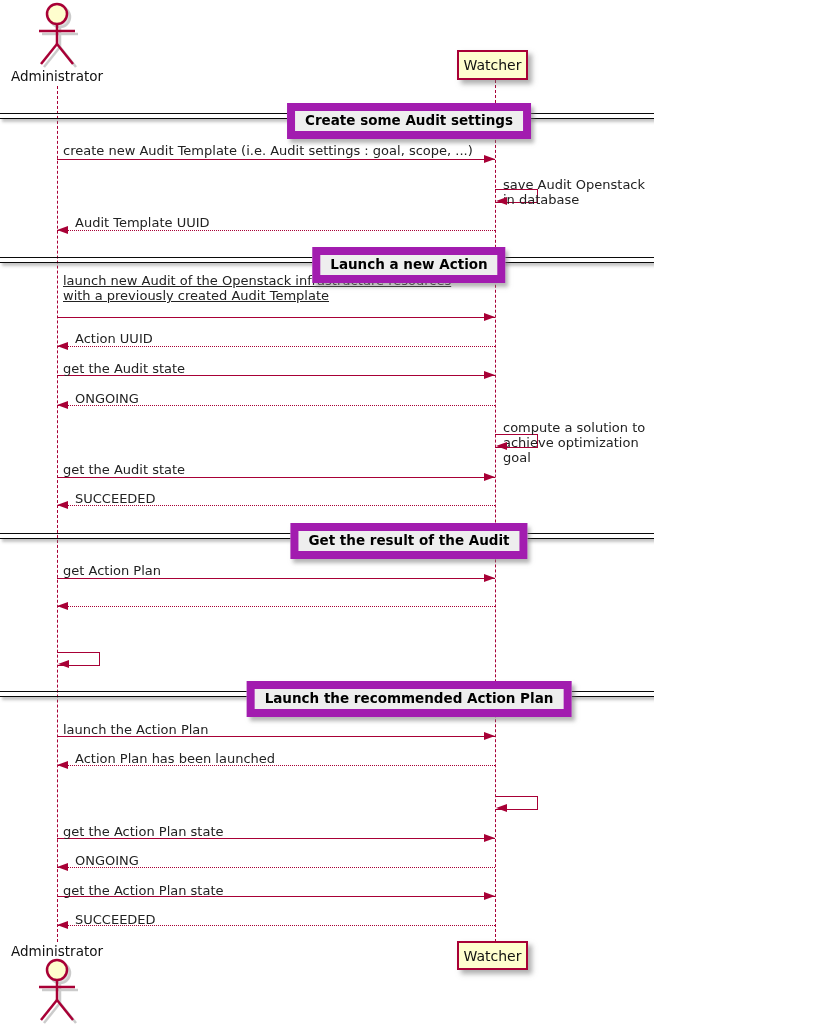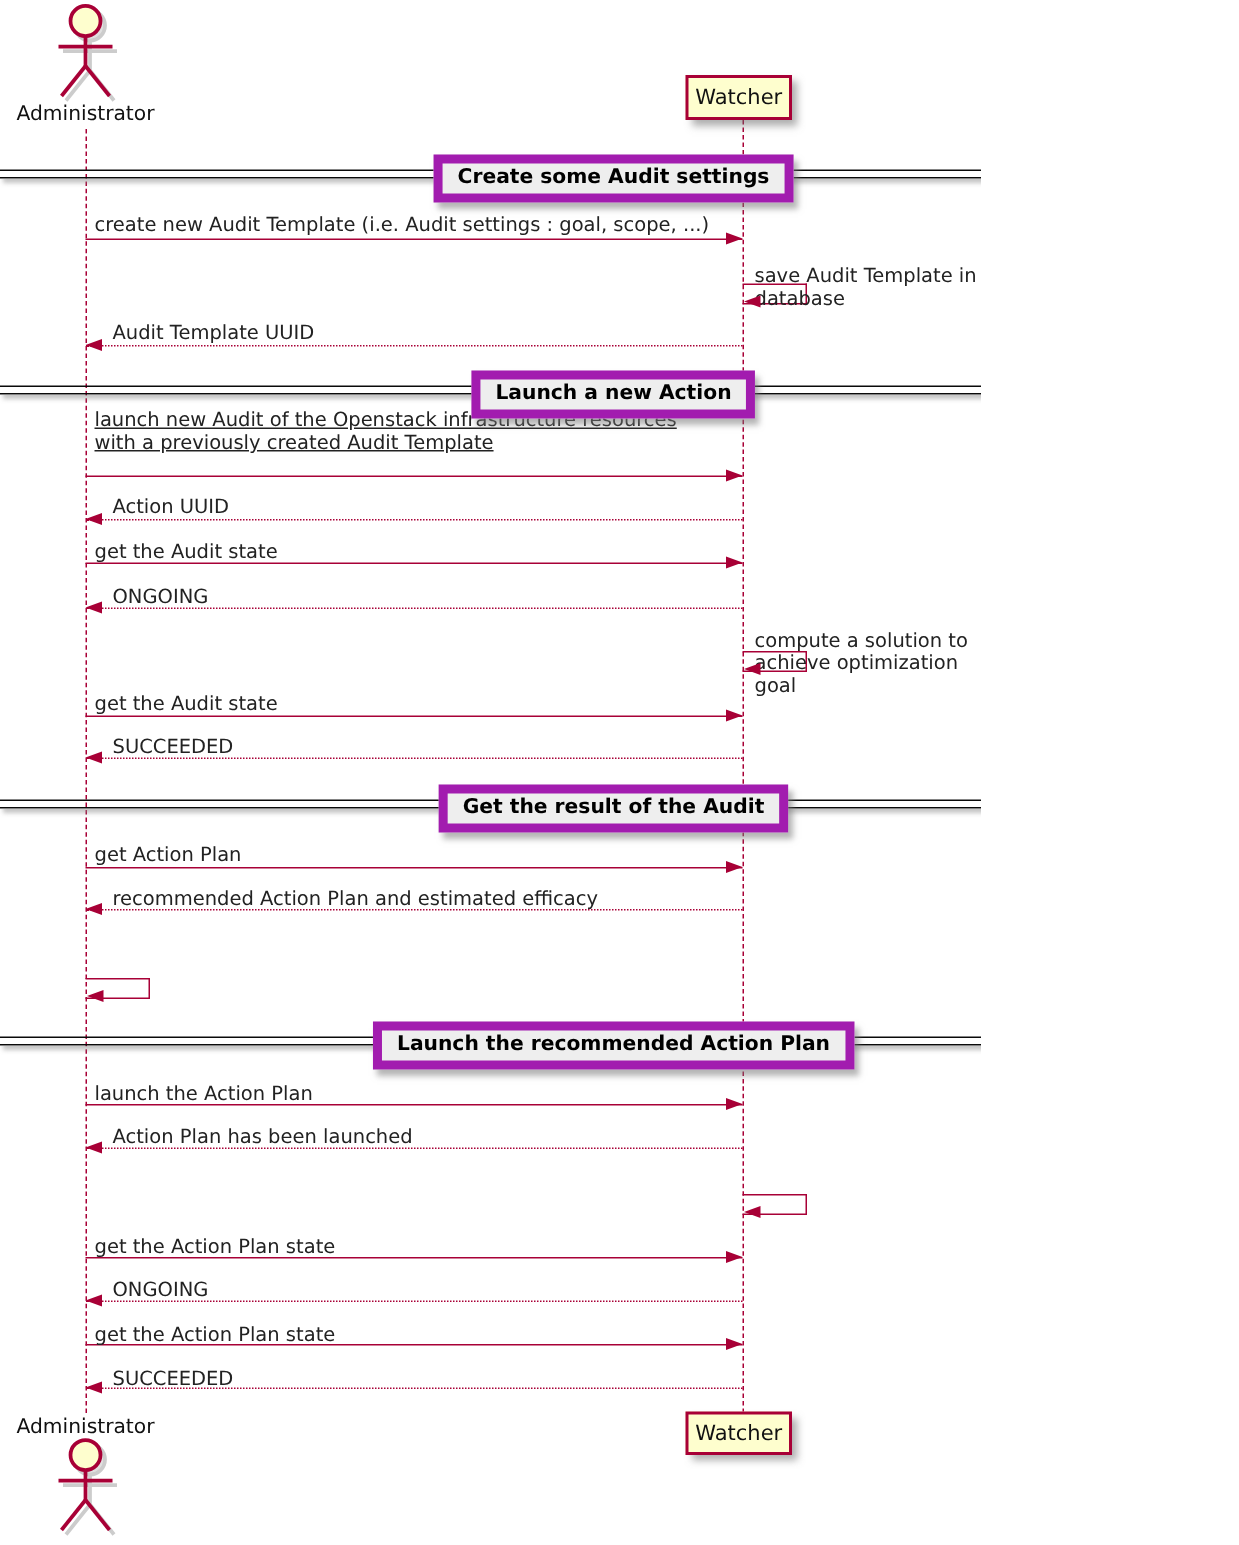--- a/index.html
+++ b/index.html
@@ -12,21 +12,21 @@
         box-shadow:4px 4px 5px rgba(110,110,110,.55);
         font-size:14px;color:#111;display:flex;align-items:center;justify-content:center;}
   
   .actor-label{position:absolute;transform:translateX(-50%);font-size:13.5px;color:#111;white-space:nowrap;}
   .actor-svg{position:absolute;}
   
   .dlines{position:absolute;left:0;width:826px;height:4px;
           border-top:1.5px solid #0a0a0a;border-bottom:1.5px solid #0a0a0a;
           box-shadow:2px 3px 3px rgba(140,140,140,.5);}
   .dlabel{position:absolute;left:409px;transform:translateX(-50%);background:#EEEEEE;
-          border:6px solid #a21caf;padding:1px 10px 2px 10px;font-size:13.5px;font-weight:bold;
+          border:8px solid #a21caf;padding:1px 10px 2px 10px;font-size:13.5px;font-weight:bold;
           line-height:17px;color:#000;white-space:nowrap;box-shadow:3px 4px 4px rgba(120,120,120,.55);z-index:5;}
   
   .mt{position:absolute;font-size:13px;line-height:15px;color:#222;white-space:pre-line;z-index:3;}
   .ln-s{position:absolute;left:57px;width:438px;height:0;border-top:1.5px solid #A80036;z-index:2;}
   .ln-r{position:absolute;left:57px;width:438px;height:0;border-top:1px dotted #A80036;z-index:2;}
   .ah{position:absolute;width:0;height:0;border-style:solid;z-index:3;}
   .ah-r{border-width:4.5px 0 4.5px 11px;border-color:transparent transparent transparent #A80036;left:484px;}
   .ah-l{border-width:4.5px 11px 4.5px 0;border-color:transparent #A80036 transparent transparent;left:57px;}
   .loop{position:absolute;width:42px;height:12px;border:1.5px solid #A80036;border-left:none;z-index:2;}
   .loop-ah{border-width:4.5px 11px 4.5px 0;border-color:transparent #A80036 transparent transparent;}
@@ -61,21 +61,21 @@
     <span>Watcher</span>
   </div>
 
   <div class="dlines" style="top:113px;"></div>
   <div class="dlabel" style="top:103px;">Create some Audit settings</div>
 
   <div class="mt" style="left:63px;top:143px;">create new Audit Template (i.e. Audit settings : goal, scope, ...)</div>
   <div class="ln-s" style="top:159px;"></div>
   <div class="ah ah-r" style="top:155px;"></div>
 
-  <div class="mt" style="left:503px;top:177px;">save Audit Template in database</div>
+  <div class="mt" style="left:503px;top:177px;">save Audit Openstack in database</div>
   <div class="loop" style="left:495px;top:189px;"></div>
   <div class="ah loop-ah" style="left:496px;top:197px;"></div>
 
   <div class="mt" style="left:75px;top:215px;">Audit Template UUID</div>
   <div class="ln-r" style="top:230px;"></div>
   <div class="ah ah-l" style="top:226px;"></div>
 
   <div class="dlines" style="top:257px;"></div>
   <div class="dlabel" style="top:247px;">Launch a new Action</div>
 
@@ -108,21 +108,20 @@
   <div class="ln-r" style="top:505px;"></div>
   <div class="ah ah-l" style="top:501px;"></div>
 
   <div class="dlines" style="top:533px;"></div>
   <div class="dlabel" style="top:523px;">Get the result of the Audit</div>
 
   <div class="mt" style="left:63px;top:563px;">get Action Plan</div>
   <div class="ln-s" style="top:578px;"></div>
   <div class="ah ah-r" style="top:574px;"></div>
 
-  <div class="mt" style="left:75px;top:592px;">recommended Action Plan and estimated efficacy</div>
   <div class="ln-r" style="top:606px;"></div>
   <div class="ah ah-l" style="top:602px;"></div>
 
   <div class="loop" style="left:57px;top:652px;"></div>
   <div class="ah loop-ah" style="left:58px;top:660px;"></div>
 
   <div class="dlines" style="top:691px;"></div>
   <div class="dlabel" style="top:681px;">Launch the recommended Action Plan</div>
 
   <div class="mt" style="left:63px;top:722px;">launch the Action Plan</div>

